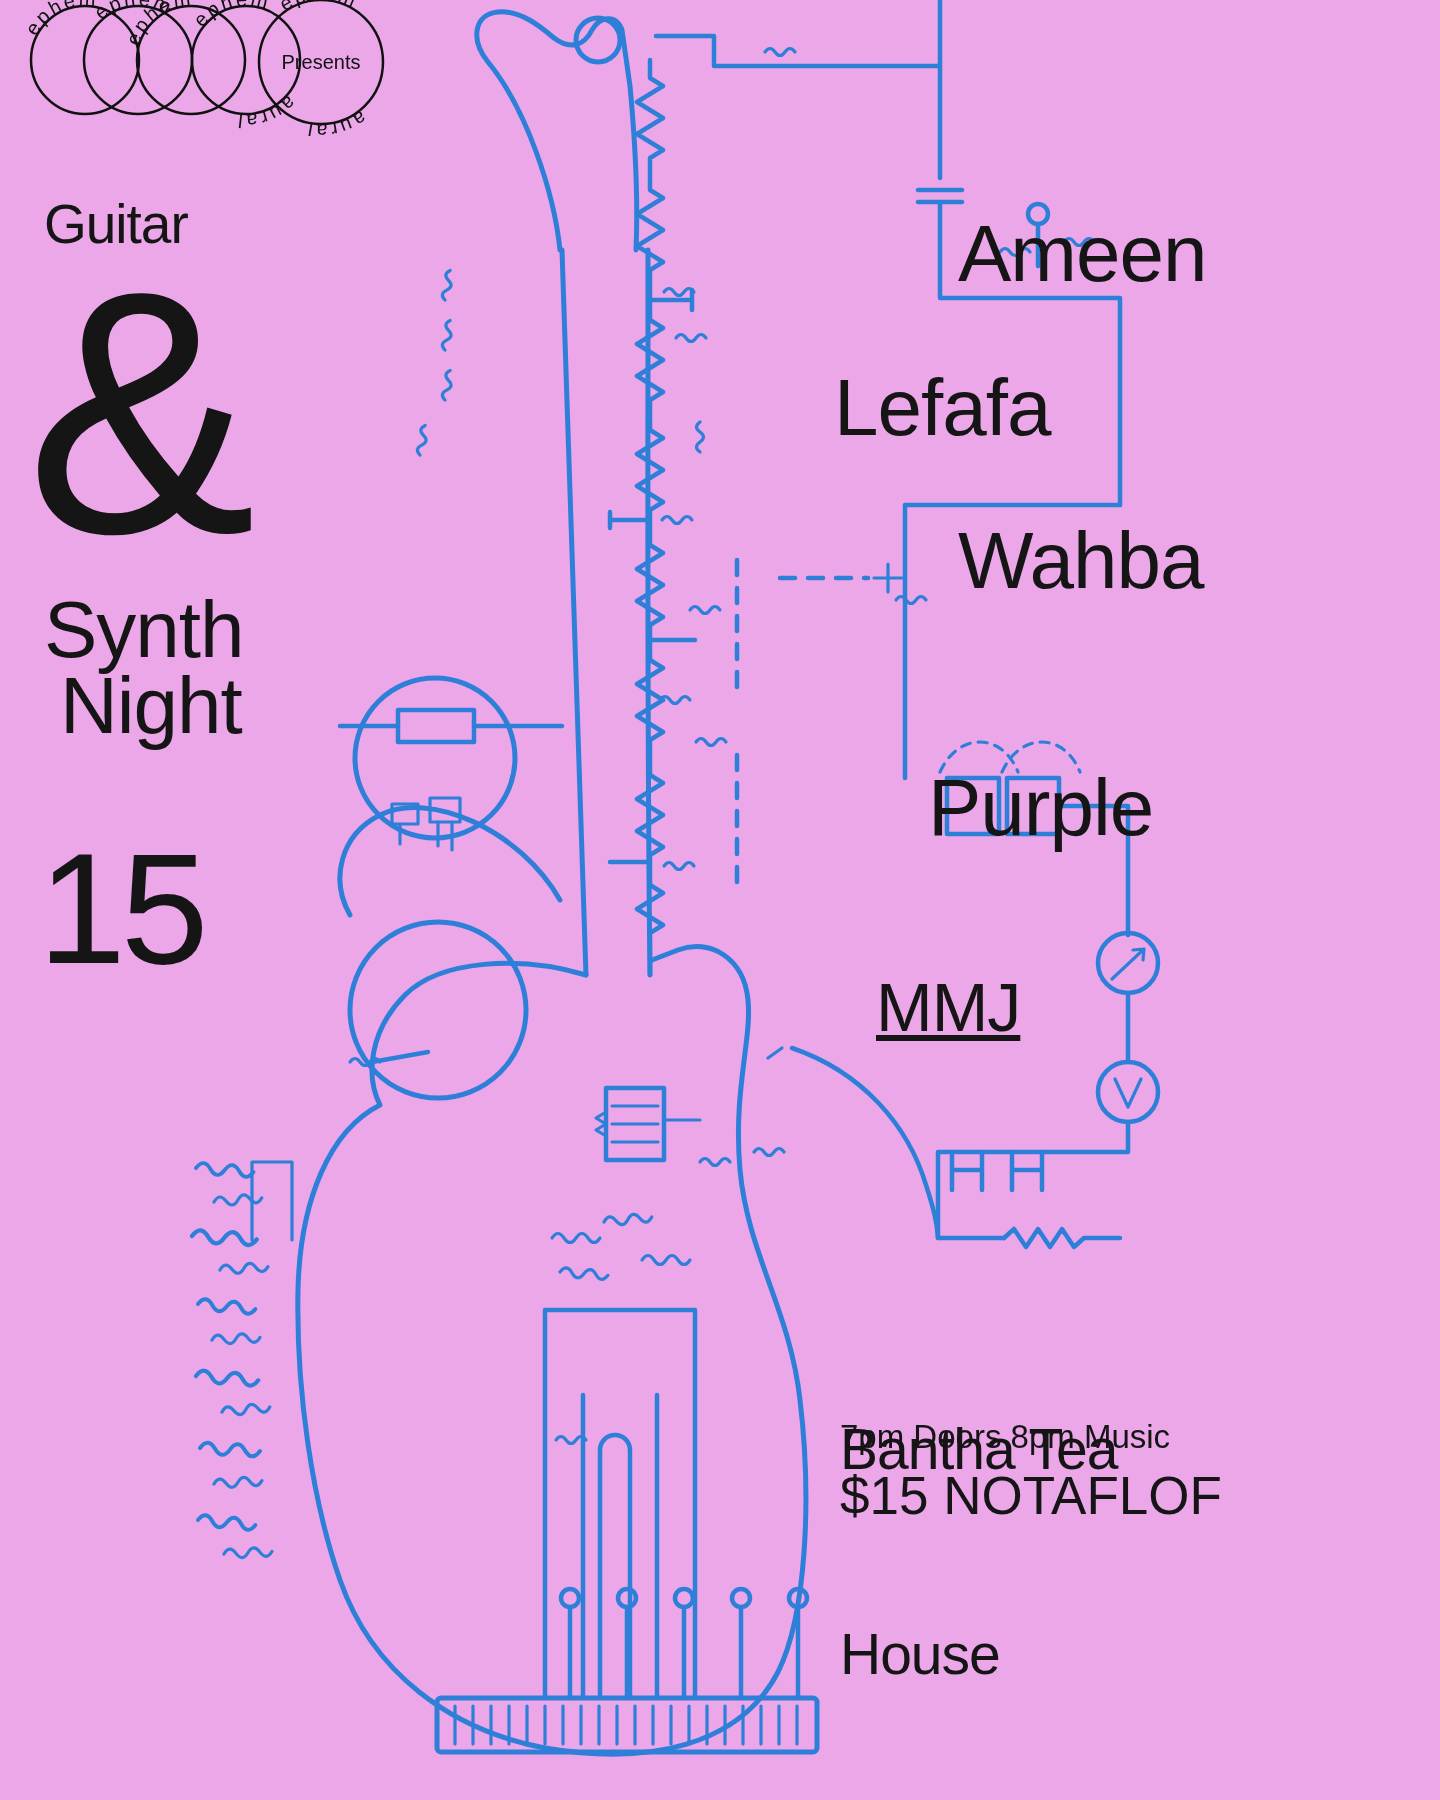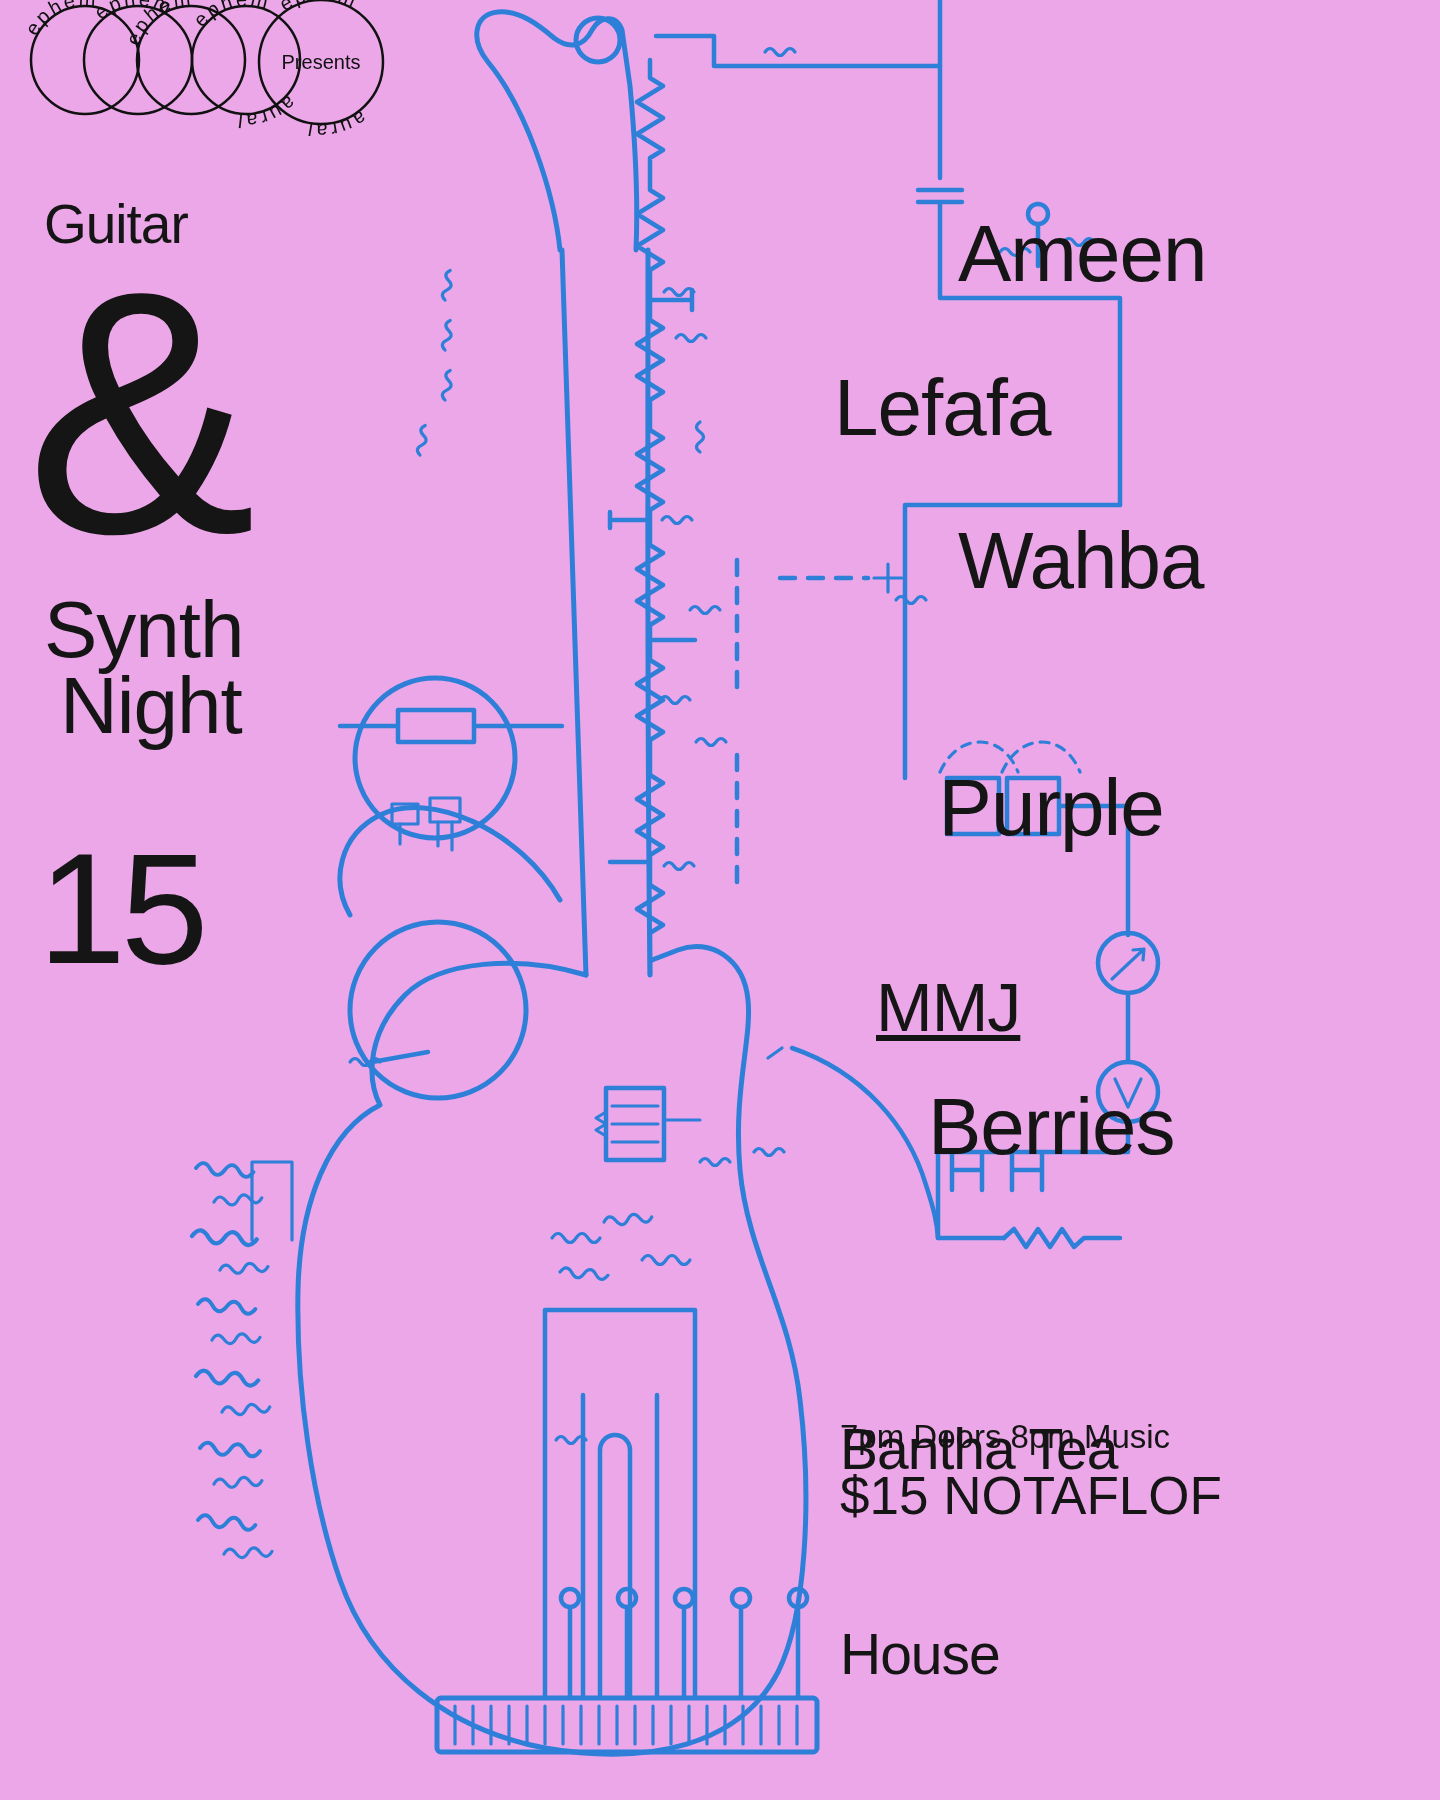--- a/index.html
+++ b/index.html
@@ -185,21 +185,20 @@
   <div class="txt t-night">Night</div>
   <div class="txt t-15">15</div>
 
   <div class="txt t-ameen">
     <div>Ameen</div>
     <div>Wahba</div>
   </div>
   <div class="txt t-lefafa">Lefafa</div>
   <div class="txt t-purple">
     <div>Purple</div>
-    <div>Berries</div>
   </div>
   <div class="txt t-mmj">MMJ</div>
 
   <div class="txt t-venue">
     <div>Bantha Tea</div>
     <div>House</div>
   </div>
   <div class="txt t-times">7pm Doors 8pm Music</div>
   <div class="txt t-price">$15 NOTAFLOF</div>
 

